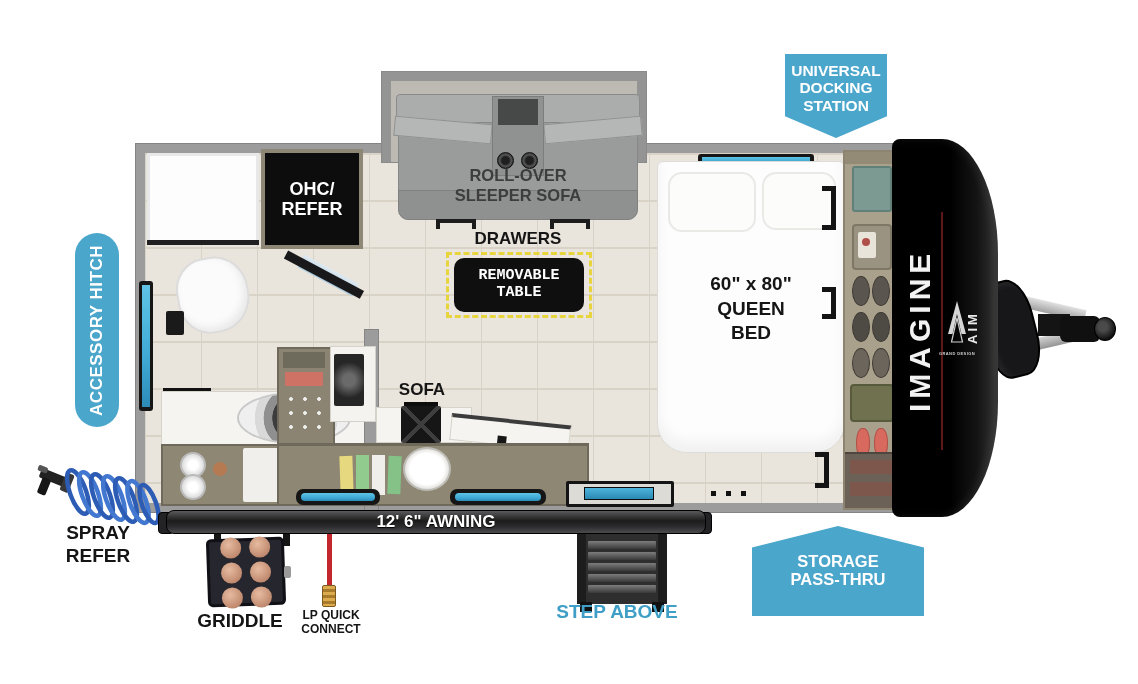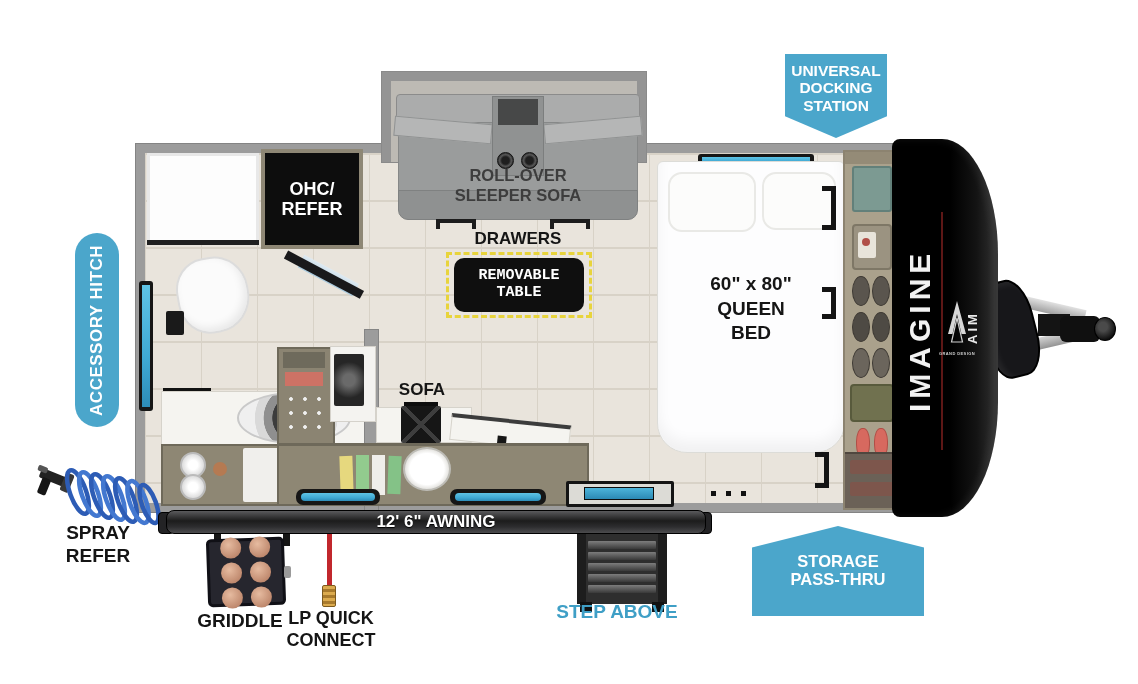--- a/index.html
+++ b/index.html
@@ -268,21 +268,21 @@
     <span class="pancake"></span>
     <span class="pancake"></span>
     <span class="pancake"></span>
     <span class="pancake"></span>
   </div>
   <div class="abs" style="left:284px; top:566px; width:7px; height:12px; background:#9a9a9a; border-radius:2px; z-index:5;"></div>
   <div class="abs lbl" style="left:190px; top:610px; width:100px; font-size:19px; z-index:6;">GRIDDLE</div>
 
   <div class="abs lpline" style="left:327px; top:533px; width:5px; height:54px; z-index:5;"></div>
   <div class="abs brass" style="left:322px; top:585px; width:14px; height:22px; z-index:5;"></div>
-  <div class="abs lbl" style="left:270px; top:608px; width:122px; font-size:18px; line-height:1.2; z-index:6;text-align:center;">
+  <div class="abs lbl" style="left:270px; top:608px; width:122px; font-size:12px; line-height:1.2; z-index:6;text-align:center;">
     <div>LP QUICK</div>
     <div>CONNECT</div>
   </div>
 
   <svg class="abs" style="left:28px; top:452px; z-index:5;" width="155" height="85" viewBox="0 0 155 85">
     <g transform="rotate(22 28 30)">
       <rect x="10" y="22" width="32" height="10" rx="2" fill="#222"></rect>
       <rect x="34" y="17" width="9" height="19" rx="2" fill="#383838"></rect>
       <rect x="14" y="30" width="9" height="17" rx="2" fill="#161616"></rect>
       <rect x="6" y="20" width="10" height="6" rx="2" fill="#555"></rect>

